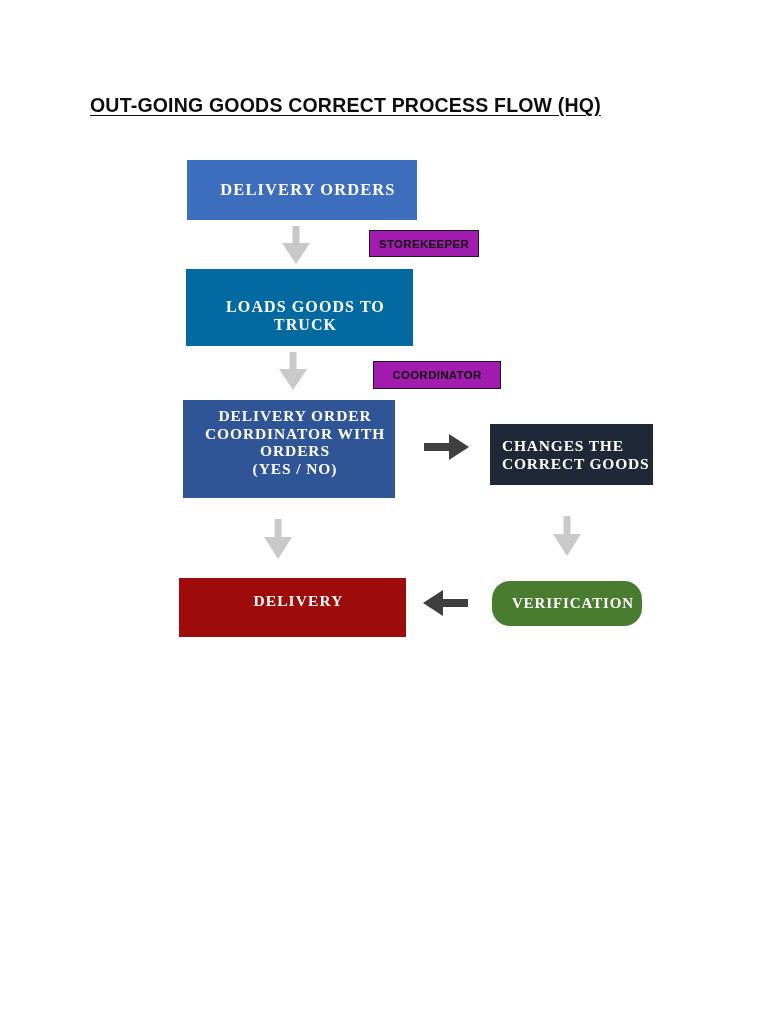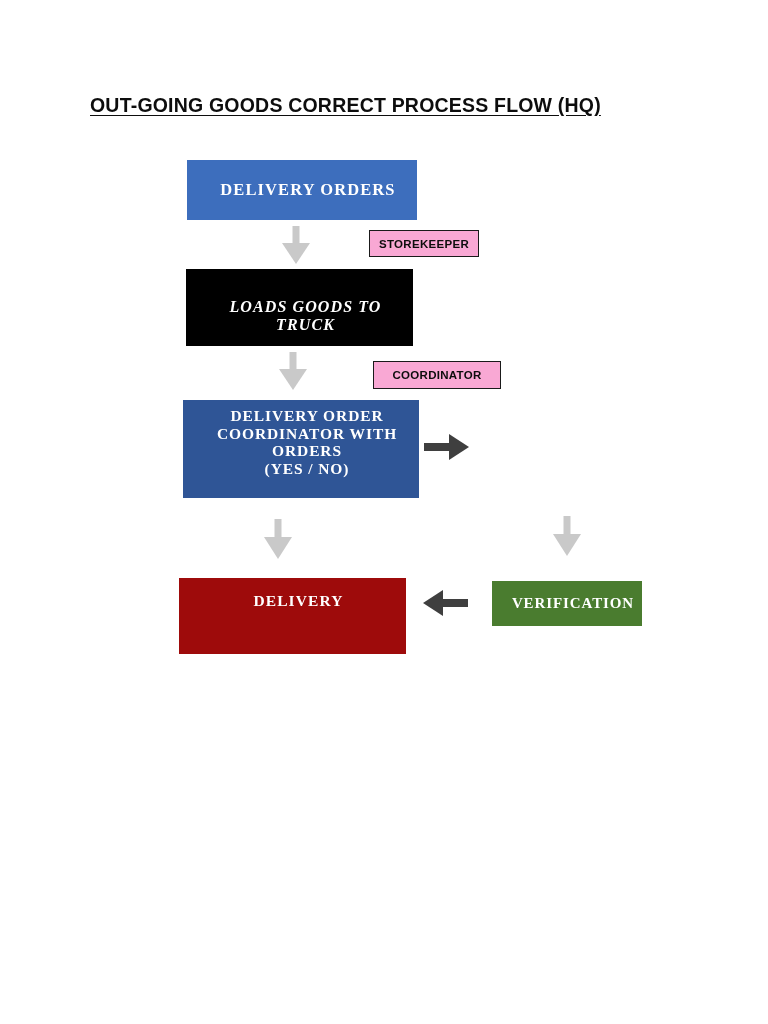--- a/index.html
+++ b/index.html
@@ -55,72 +55,72 @@
     left: 187px; top: 160px;
     width: 230px; height: 60px;
     background: #3d6ebd;
     font-size: 16.5px;
     align-items: center;
     text-align: center;
   }
   .box-loads-goods {
     left: 186px; top: 269px;
     width: 227px; height: 77px;
-    background: #000000;
+    background: #0369a1;
     font-size: 16px;
     align-items: flex-start;
     padding-top: 29px;
     text-align: center;
-    font-style: italic;
   }
   .box-verification-decision {
     left: 183px; top: 400px;
-    width: 236px; height: 98px;
+    width: 212px; height: 98px;
     background: #2f5596;
     font-size: 15.5px;
     align-items: flex-start;
     padding-top: 7px;
     text-align: center;
     letter-spacing: 0.9px;
   }
   .box-changes-goods {
     left: 490px; top: 424px;
     width: 163px; height: 61px;
     background: #1e2836;
     font-size: 15.5px;
     align-items: center;
     justify-content: flex-start;
     padding-left: 12px;
     text-align: left;
     letter-spacing: 0.8px;
   }
   .box-delivery {
     left: 179px; top: 578px;
-    width: 227px; height: 76px;
+    width: 227px; height: 59px;
     background: #9e0b0b;
     font-size: 15.5px;
     align-items: flex-start;
     padding-top: 14px;
     text-align: center;
   }
   .box-verification-green {
     left: 492px; top: 581px;
     width: 150px; height: 45px;
     background: #4a7c2f;
     font-size: 15px;
     align-items: center;
     text-align: center;
     letter-spacing: 0.9px;
+    border-radius: 18px;
   }
 
   
   .role-label {
     position: absolute;
     box-sizing: border-box;
-    background: #f9a8d4;
+    background: #a21caf;
     border: 1.6px solid #1a1a1a;
     font-family: "Liberation Sans", sans-serif;
     font-weight: bold;
     font-size: 11.5px;
     color: #0d0d0d;
     letter-spacing: 0.3px;
     display: flex;
     align-items: center;
     justify-content: center;
     white-space: nowrap;
@@ -194,20 +194,26 @@
     </div>
   </div>
 
   <div class="arrow arrow-right-1">
     <svg width="46" height="30" viewBox="0 0 46 30" aria-hidden="true">
       <rect x="0" y="11" width="28" height="8" fill="#3f3f3f"></rect>
       <polygon points="25,2 25,28 45,15" fill="#3f3f3f"></polygon>
     </svg>
   </div>
 
+  <div class="box box-changes-goods">
+    <div>
+      <span class="txt">CHANGES THE</span>
+      <span class="txt">CORRECT GOODS</span>
+    </div>
+  </div>
 
   <div class="arrow arrow-down-3">
     <svg width="30" height="42" viewBox="0 0 30 42" aria-hidden="true">
       <rect x="11.5" y="0" width="7" height="20" fill="#c9c9c9"></rect>
       <polygon points="1,18 29,18 15,40" fill="#c9c9c9"></polygon>
     </svg>
   </div>
 
   <div class="arrow arrow-down-4">
     <svg width="30" height="42" viewBox="0 0 30 42" aria-hidden="true">

